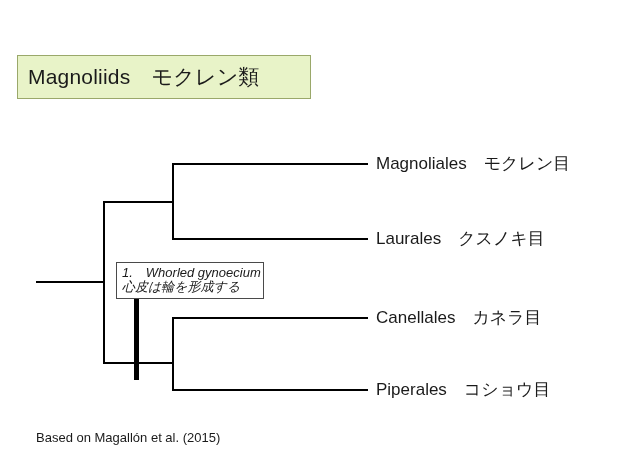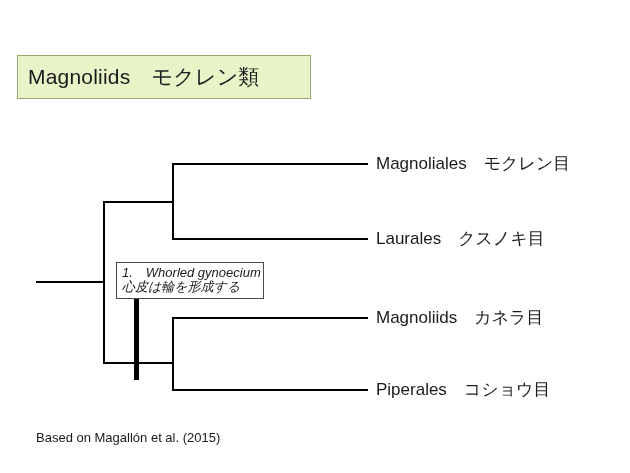--- a/index.html
+++ b/index.html
@@ -123,21 +123,21 @@
   <div class="vline" style="left:172px; top:317px; height:73px;"></div>
 
   <div class="hline" style="left:172px; top:317px; width:196px;"></div>
 
   <div class="hline" style="left:172px; top:389px; width:196px;"></div>
 
   <div class="thickbar" style="left:134px; top:264px; height:116px;"></div>
 
   <div class="taxon" style="left:376px; top:227px;">Laurales　クスノキ目</div>
   <div class="taxon" style="left:376px; top:152px;">Magnoliales　モクレン目</div>
-  <div class="taxon" style="left:376px; top:306px;">Magnoliids　カネラ目</div>
+  <div class="taxon" style="left:376px; top:306px;">Canellales　カネラ目</div>
   <div class="taxon" style="left:376px; top:378px;">Piperales　コショウ目</div>
 
   <div id="synapomorphy-box">
     <div class="synap-line">1.　Whorled gynoecium</div>
     <div class="synap-line">心皮は輪を形成する</div>
   </div>
 
   <div id="credit">Based on Magallón et al. (2015)</div>
 
 </div>

